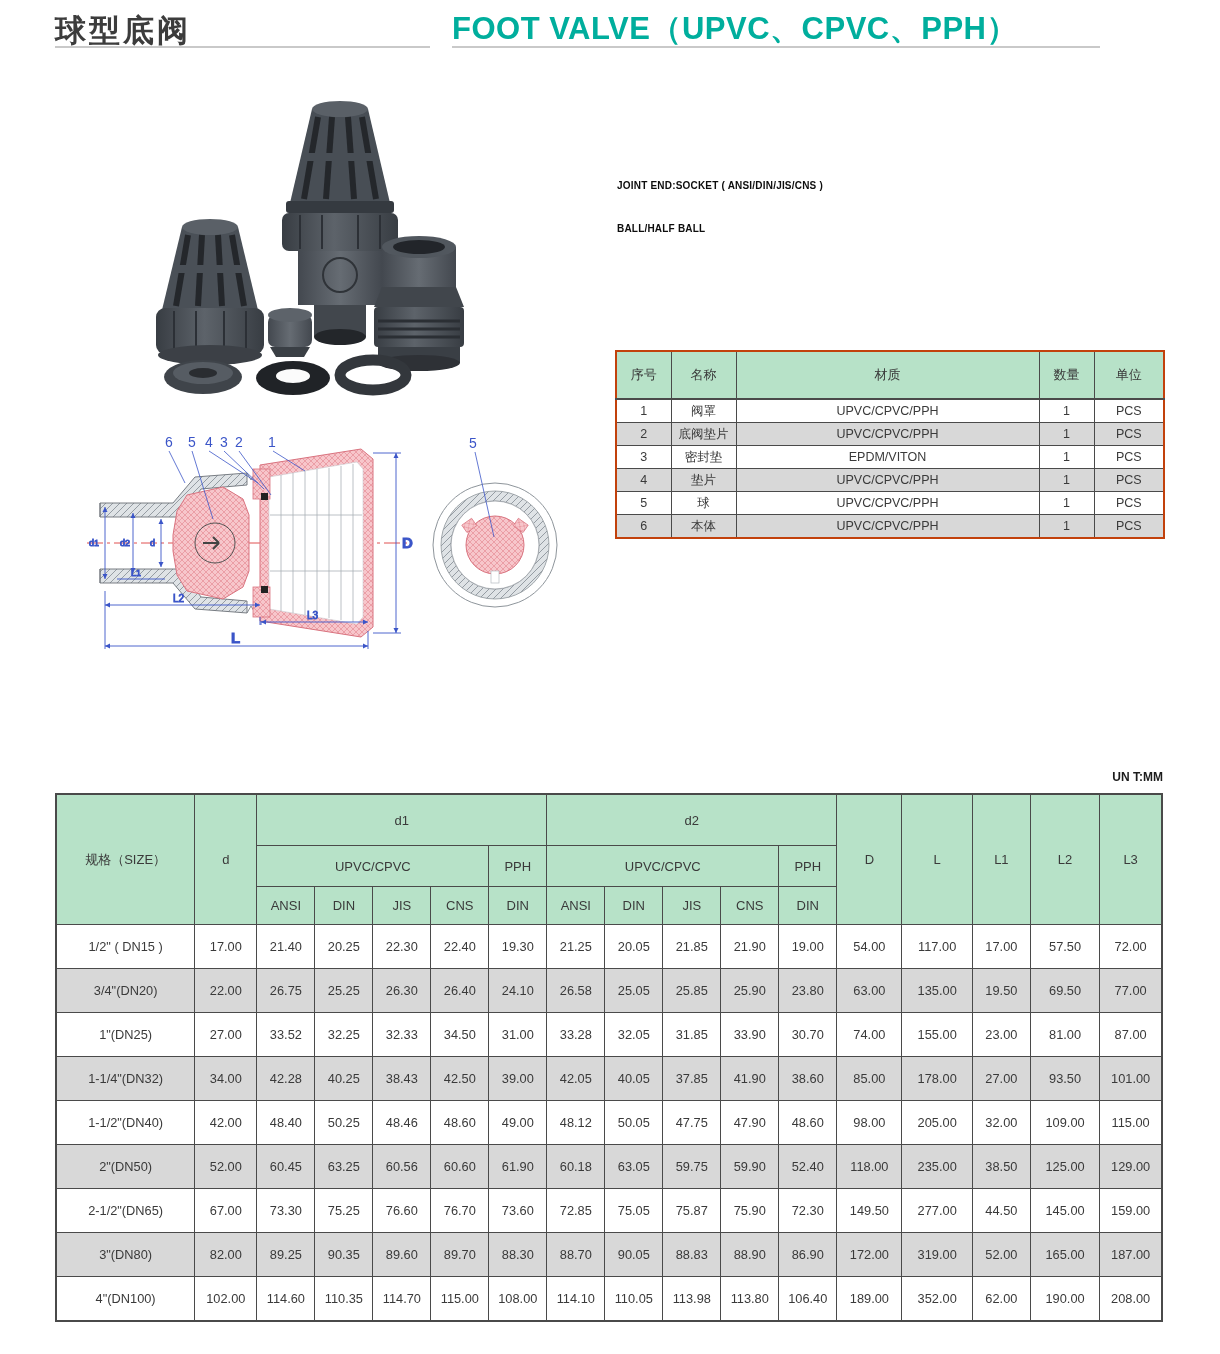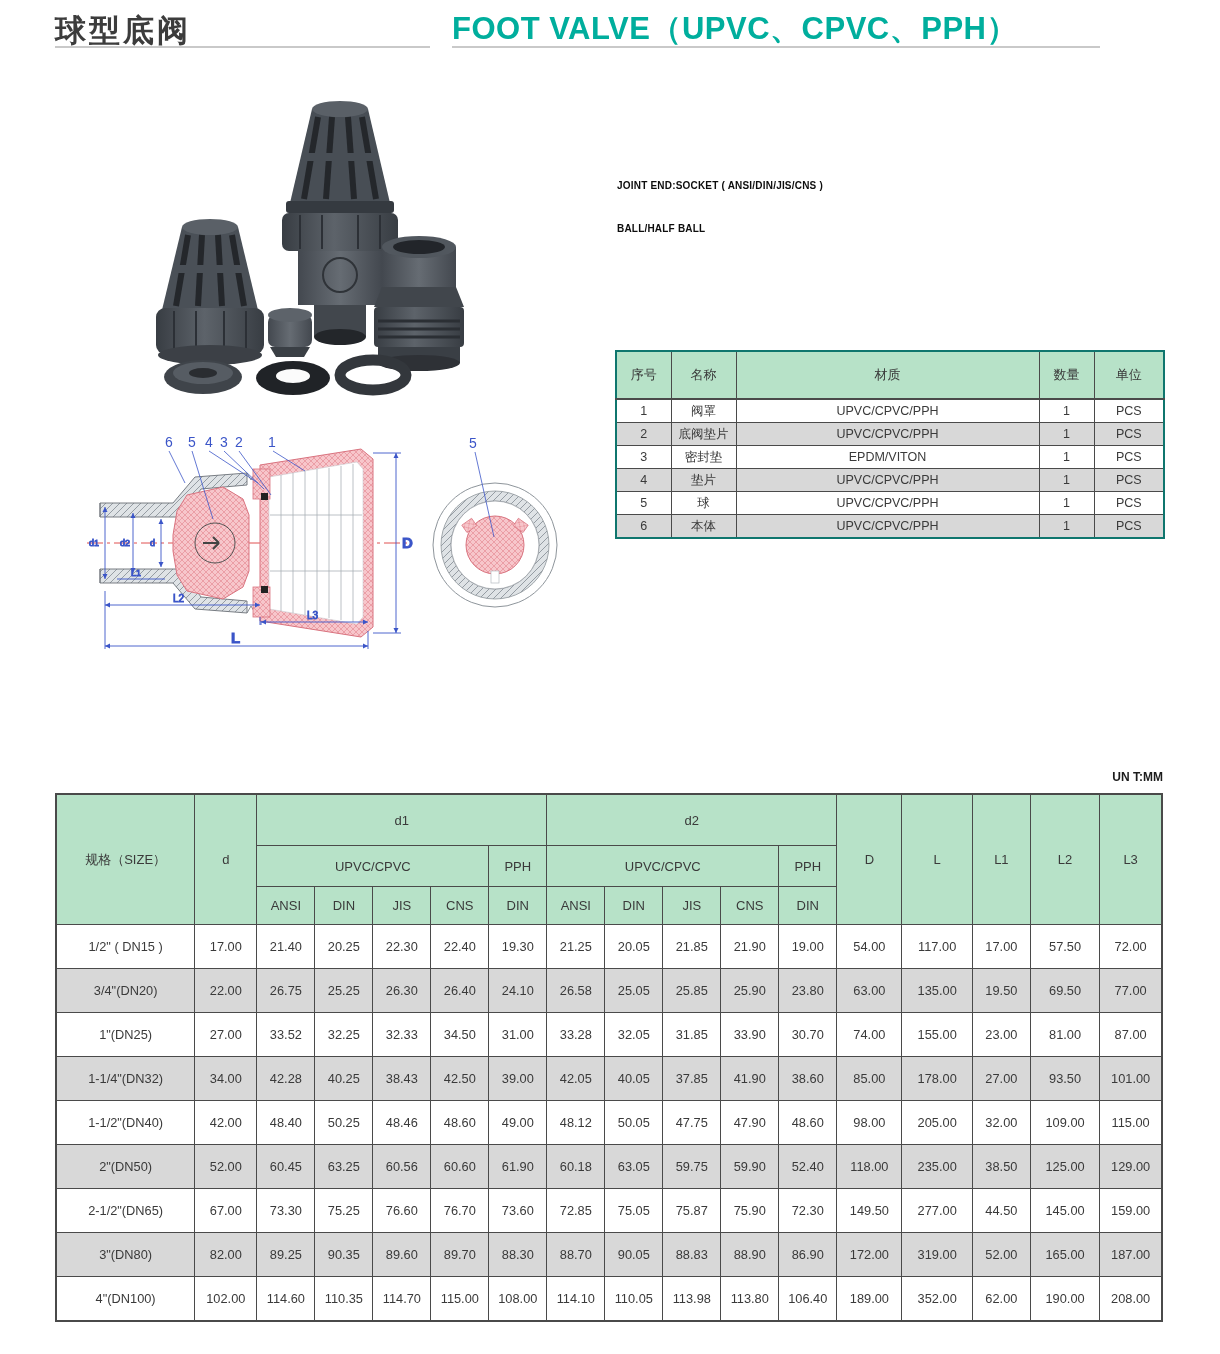--- a/index.html
+++ b/index.html
@@ -27,21 +27,21 @@
   
   table{border-collapse:collapse;table-layout:fixed;}
   th,td{border:1px solid #4a4a4a;text-align:center;vertical-align:middle;padding:0 2px;overflow:hidden;white-space:nowrap;}
   thead th{background:#b7e2c8;font-weight:normal;color:#3a3a3a;}
   tbody tr{background:#ffffff;}
   tbody tr.alt,tbody tr:nth-child(even){background:#d8d8d8;}
   tbody td{color:#3a3a3a;}
 
   
   .parts-table{position:absolute;left:615px;top:350px;width:548px;font-size:13px;}
-  .parts-table{border:2px solid #0f766e;}
+  .parts-table{border:2px solid #c2410c;}
   .parts-table thead th{height:46px;border-bottom:2px solid #4a4a4a;}
   .parts-table tbody td{height:22px;font-size:12.5px;}
 
   
   .unit-note{position:absolute;left:1055px;top:770px;width:108px;text-align:right;font-size:12px;font-weight:bold;color:#1c1c1c;}
 
   
   .dims-table{position:absolute;left:55px;top:793px;width:1108px;font-size:13px;border:2px solid #4a4a4a;}
   .dims-table thead tr.h1 th{height:50px;}
   .dims-table thead tr.h2 th{height:40px;}

